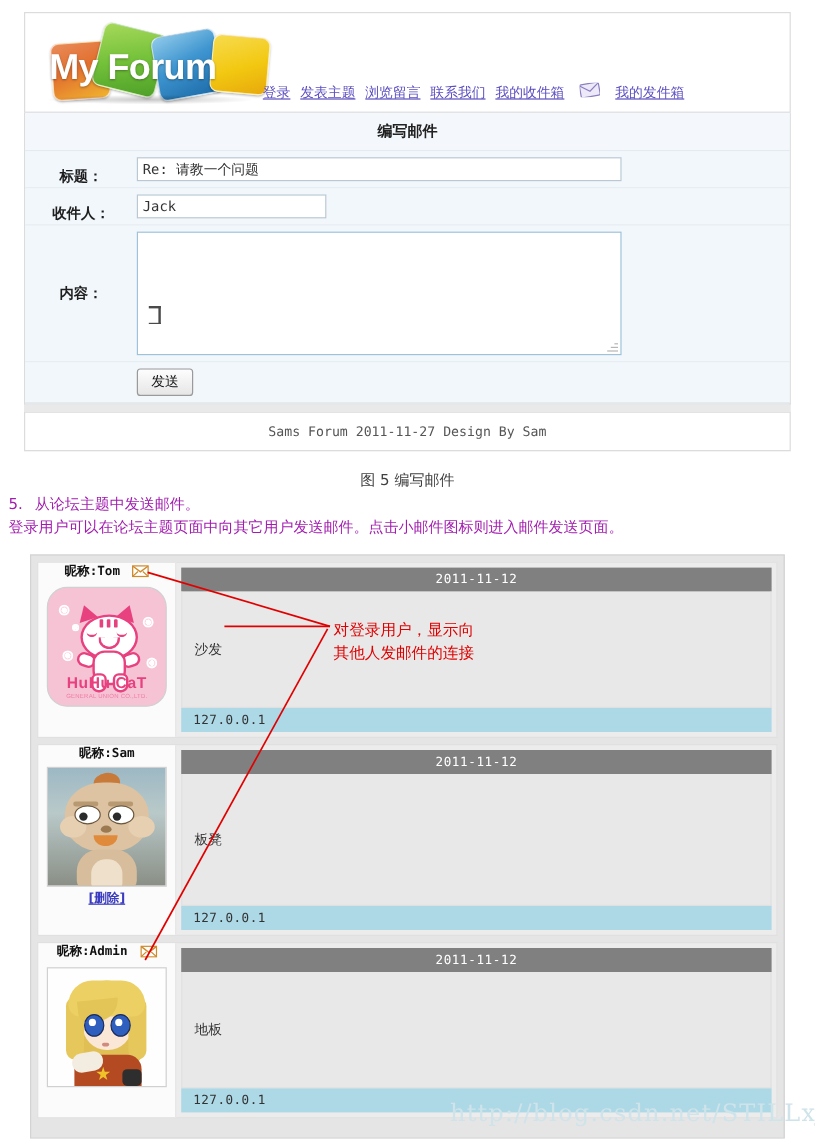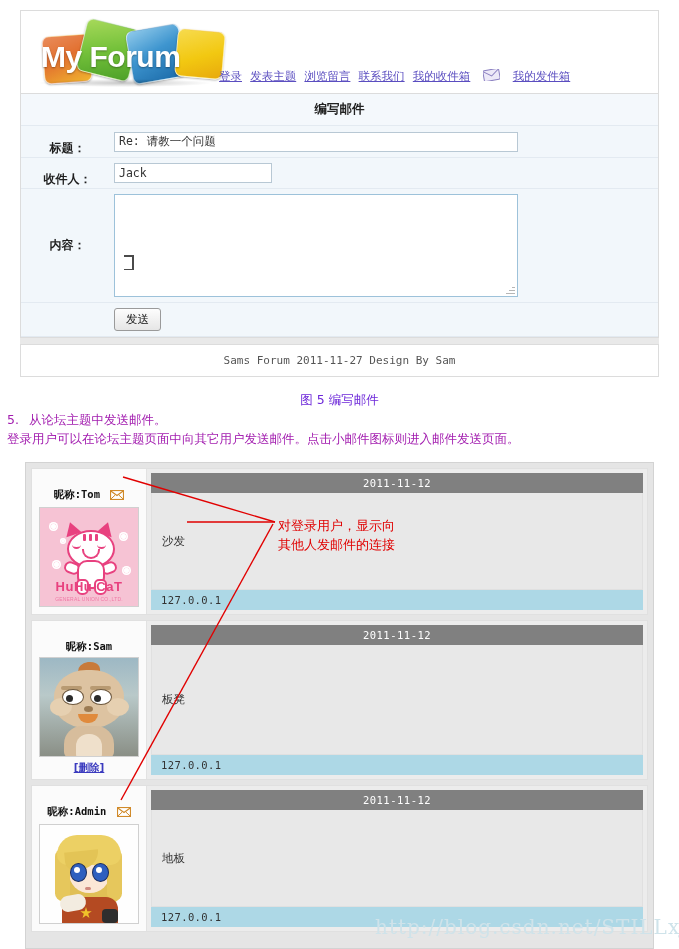--- a/index.html
+++ b/index.html
@@ -249,21 +249,21 @@
     margin-top: 6px;
     box-sizing: border-box;
   }
   .fig-caption {
     position: absolute;
     left: 0;
     top: 392px;
     width: 679px;
     text-align: center;
     font-size: 12.5px;
-    color: #6d28d9;
+    color: #404040;
     font-family: "DejaVu Sans", sans-serif;
   }
 
   
   .doc-text {
     position: absolute;
     left: 7px;
     top: 410px;
     width: 665px;
     color: #a21caf;
@@ -293,21 +293,21 @@
     background: #ececec;
     border: 1px solid #e0e0e0;
     box-sizing: border-box;
   }
   .post .left {
     width: 115px;
     min-width: 115px;
     background: #fbfbfb;
     border-right: 1px solid #e2e2e2;
     text-align: center;
-    padding: 18px 0 5px;
+    padding: 0 0 5px;
     box-sizing: border-box;
   }
   .nick {
     font-family: "DejaVu Sans Mono", monospace;
     font-size: 10.5px;
     font-weight: bold;
     color: #111;
     white-space: nowrap;
     line-height: 15px;
   }
@@ -366,21 +366,21 @@
   .ipbar {
     background: #add8e6;
     color: #333;
     font-family: "DejaVu Sans Mono", monospace;
     font-size: 10.5px;
     padding: 4px 0 4px 10px;
     letter-spacing: .4px;
   }
 
   
-  .av-huhu { background: #f6c3d4; }
+  .av-huhu { background: #f6c3d4; border-radius: 17px; }
   .av-huhu .cat-head {
     position: absolute; left: 27px; top: 22px; width: 44px; height: 34px;
     background: #fff; border: 2.5px solid #e8417f; border-radius: 50%;
   }
   .av-huhu .ear {
     position: absolute; top: 14px; width: 0; height: 0;
     border-left: 8px solid transparent; border-right: 8px solid transparent;
     border-bottom: 13px solid #e8417f;
   }
   .av-huhu .ear.l { left: 24px; transform: rotate(-18deg); }

